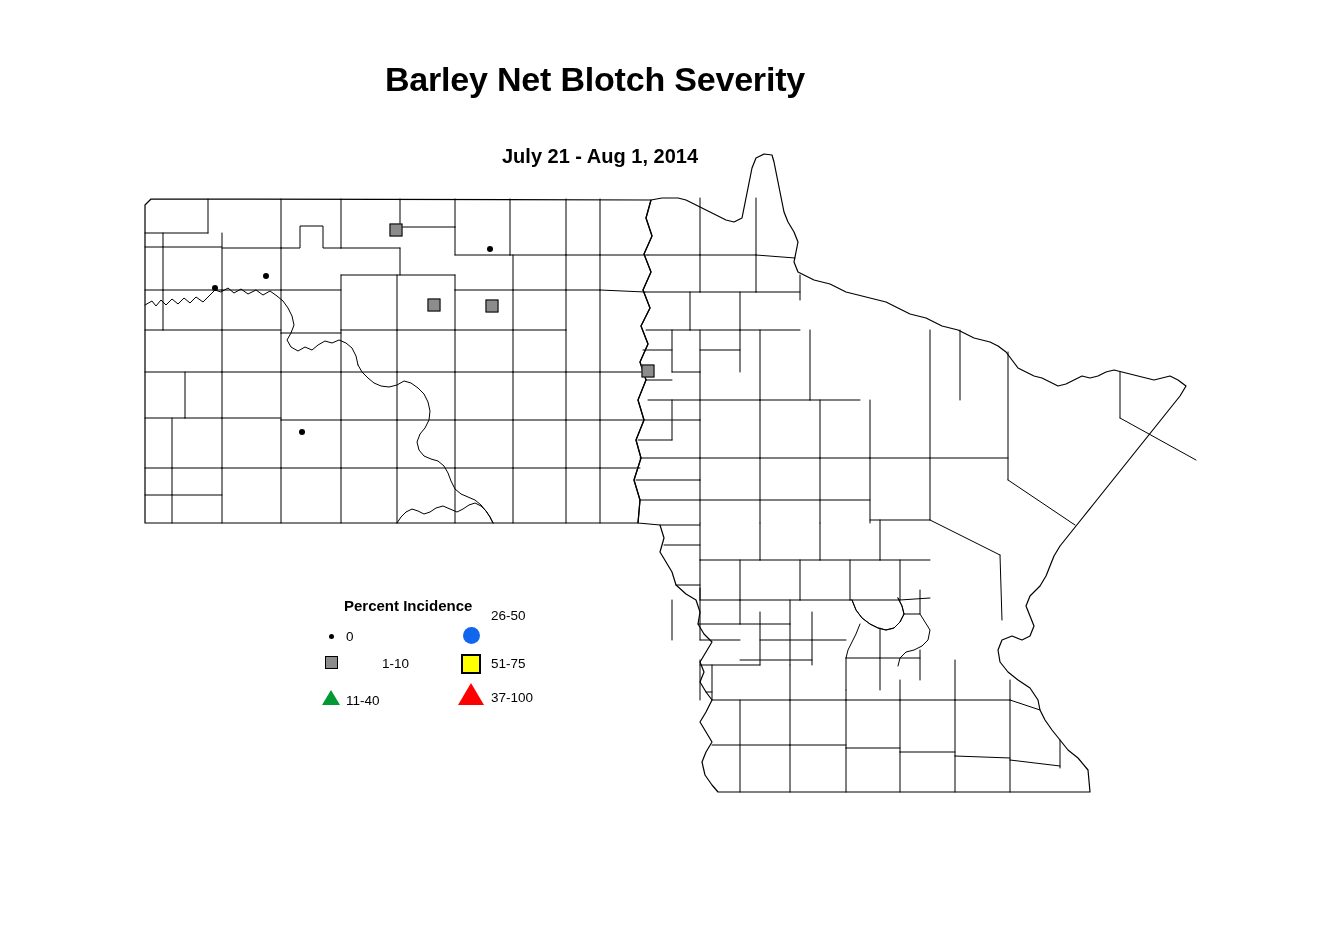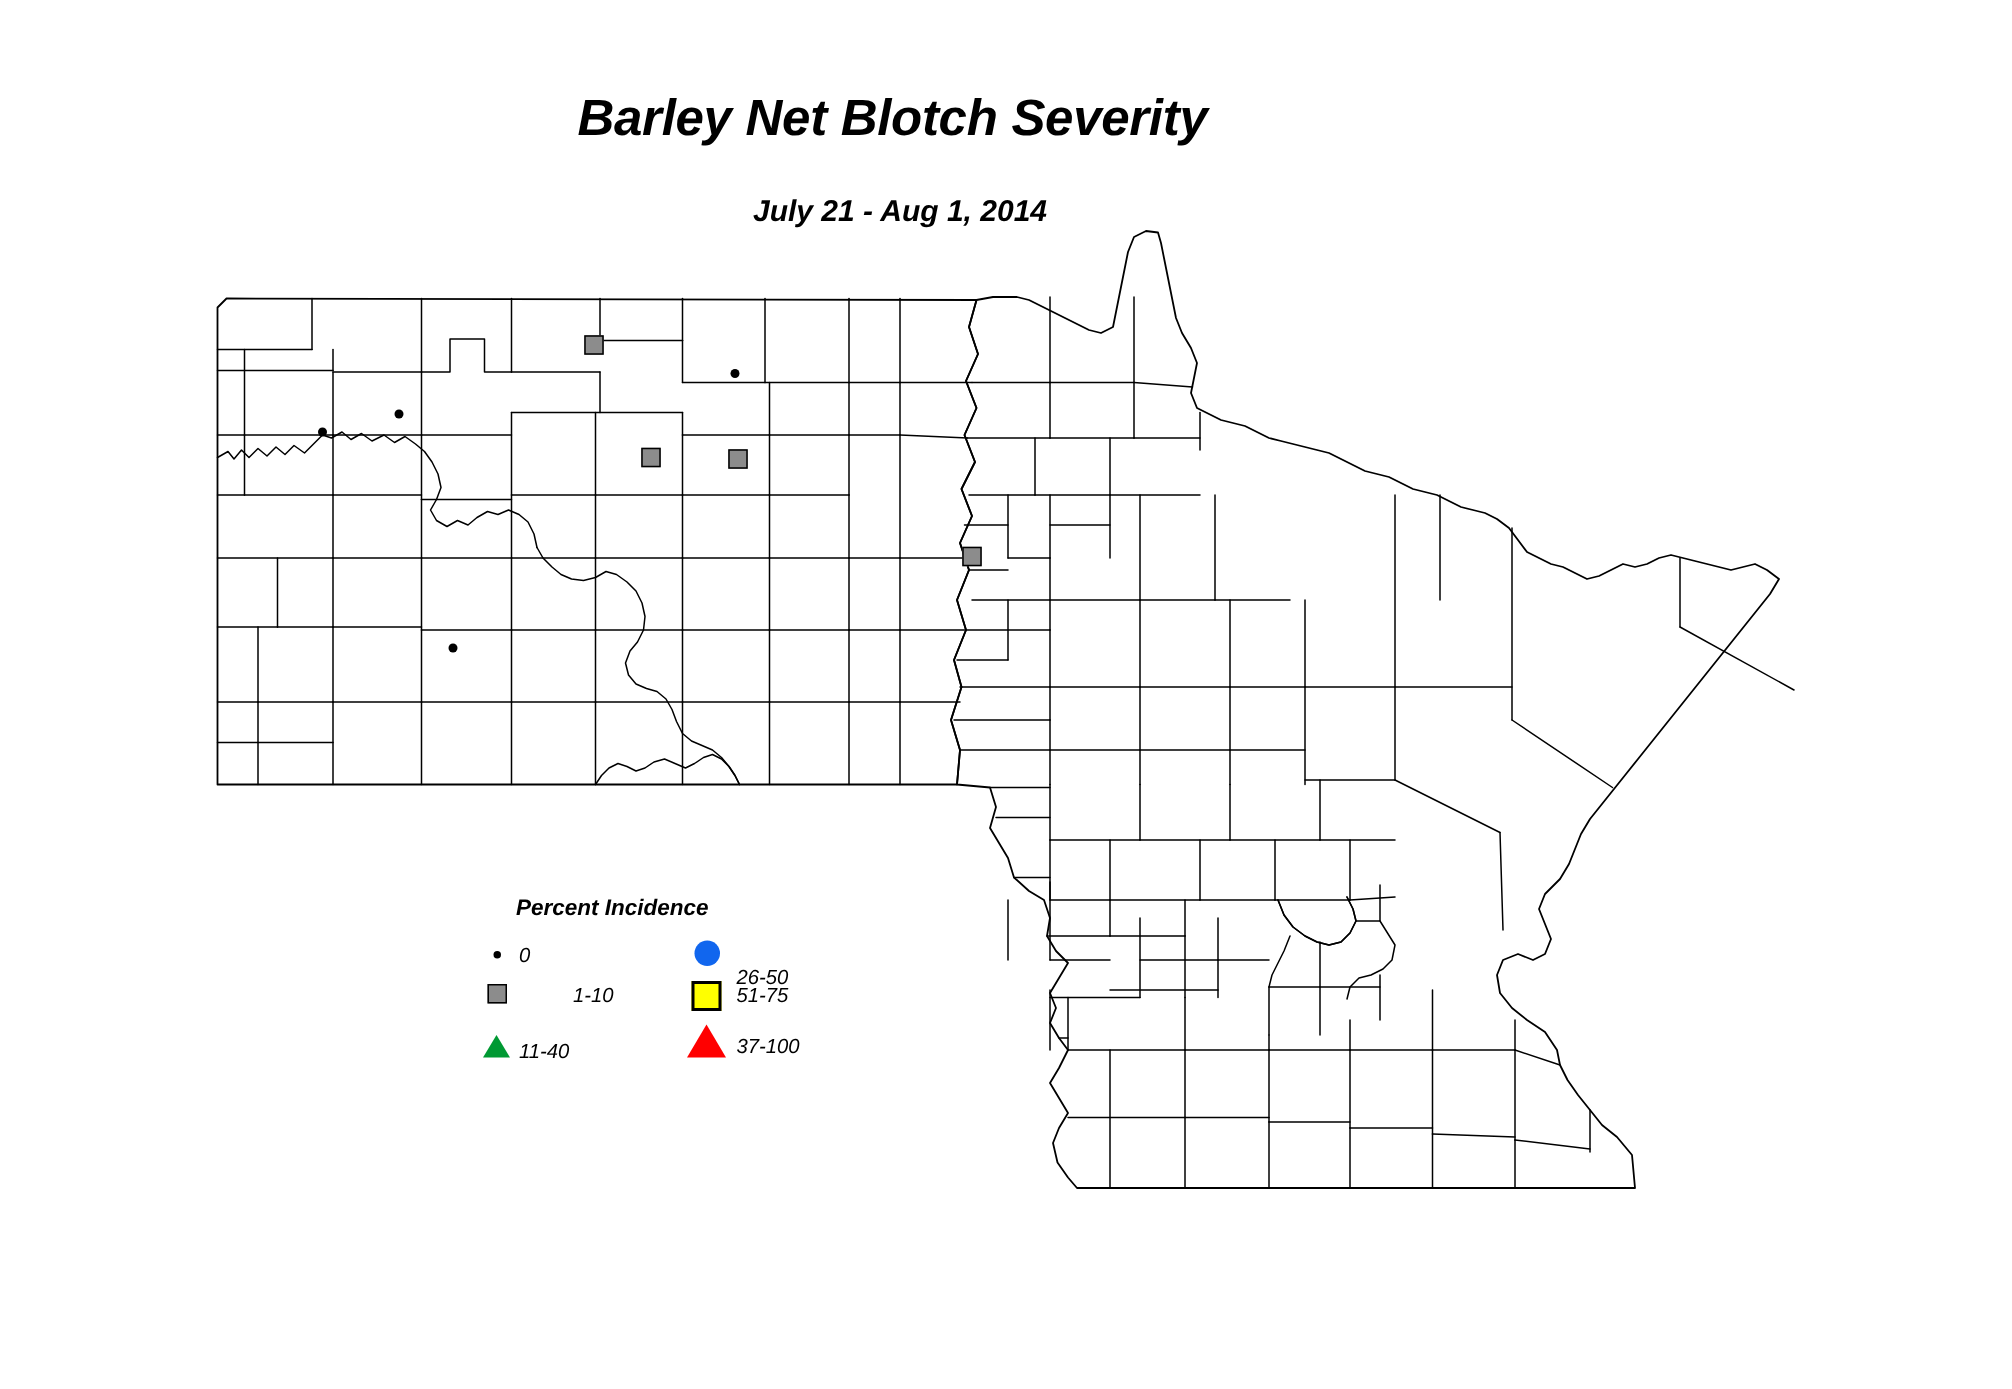--- a/index.html
+++ b/index.html
@@ -13,38 +13,37 @@
     font-family: "Liberation Sans", sans-serif;
     color: #000000;
     overflow: hidden;
     position: relative;
   }
   #stage {
     position: relative;
     width: 1341px;
     height: 926px;
     background: #ffffff;
-    font-style: italic;
   }
   .title {
     position: absolute;
     left: 0;
     top: 60px;
     width: 1190px;
     text-align: center;
     font-size: 34px;
     font-weight: bold;
     letter-spacing: -0.2px;
     color: #000000;
     white-space: nowrap;
   }
   .subtitle {
     position: absolute;
     left: 0;
-    top: 130px;
+    top: 145px;
     width: 1200px;
     text-align: center;
     font-size: 20px;
     font-weight: bold;
     color: #000000;
     white-space: nowrap;
   }
   #map-svg {
     position: absolute;
     left: 0;
@@ -529,21 +528,21 @@
   <div class="sym sym-dot" style="left:329px; top:634px;"></div>
   <div class="legend-label" style="left:346px; top:629px;">0</div>
 
   <div class="sym sym-square" style="left:325px; top:656px; background:#8c8c8c;"></div>
   <div class="legend-label" style="left:346px; top:656px;margin-left:36px;">1-10</div>
 
   <div class="sym sym-tri" style="left:322px; top:690px; border-bottom:15px solid #009933;"></div>
   <div class="legend-label" style="left:346px; top:693px;">11-40</div>
 
   <div class="sym sym-circle" style="left:463px; top:627px; background:#1166ee;"></div>
-  <div class="legend-label" style="left:491px; top:644px;">26-50</div>
+  <div class="legend-label" style="left:491px; top:608px;">26-50</div>
 
   <div class="sym" style="left:461px; top:654px; width:20px; height:20px; box-sizing:border-box; background:#ffff00; border:2px solid #000000;"></div>
   <div class="legend-label" style="left:491px; top:656px;">51-75</div>
 
   <div class="sym sym-tri" style="left:458px; top:683px; border-left-width:13px; border-right-width:13px; border-bottom:22px solid #ff0000;"></div>
   <div class="legend-label" style="left:491px; top:690px;">37-100</div>
 
 </div>
 
 </body></html>

